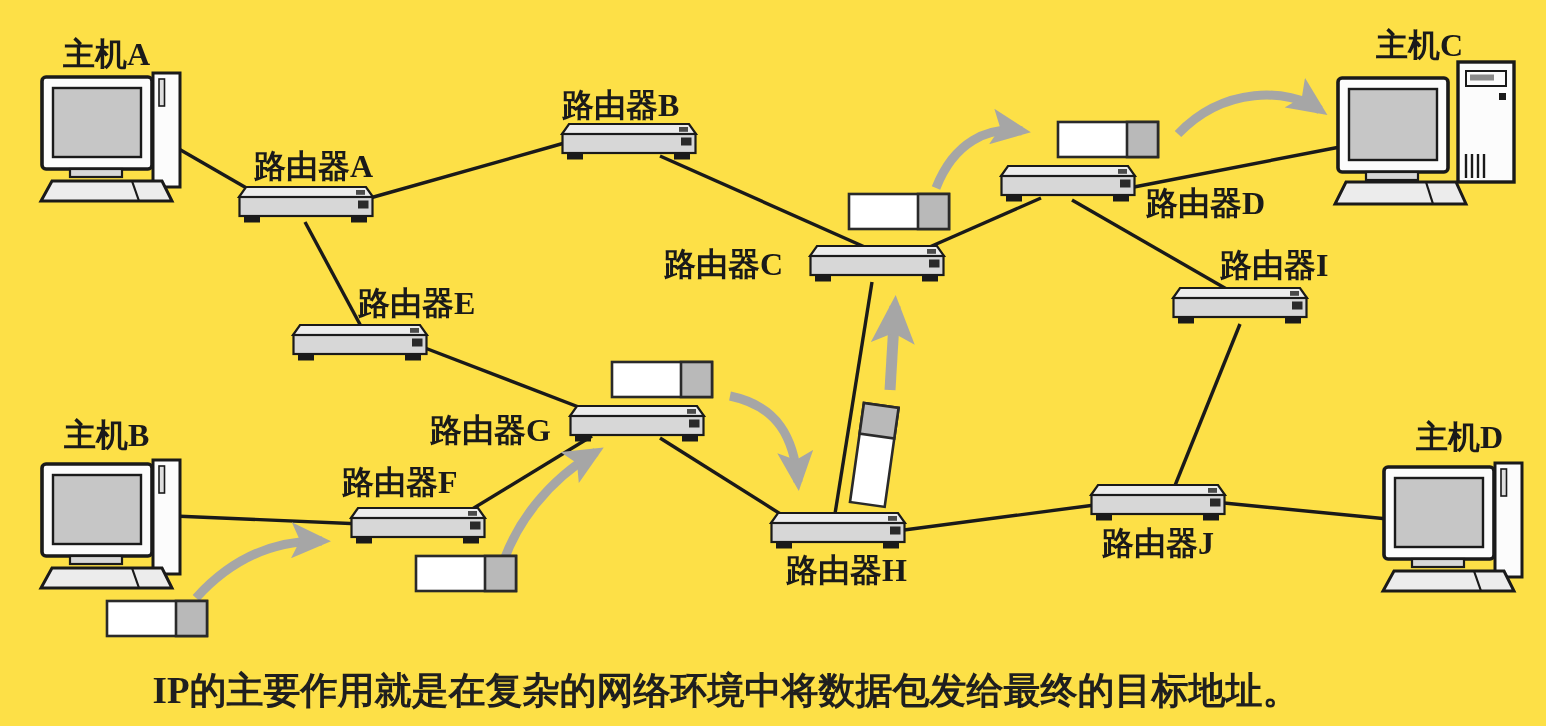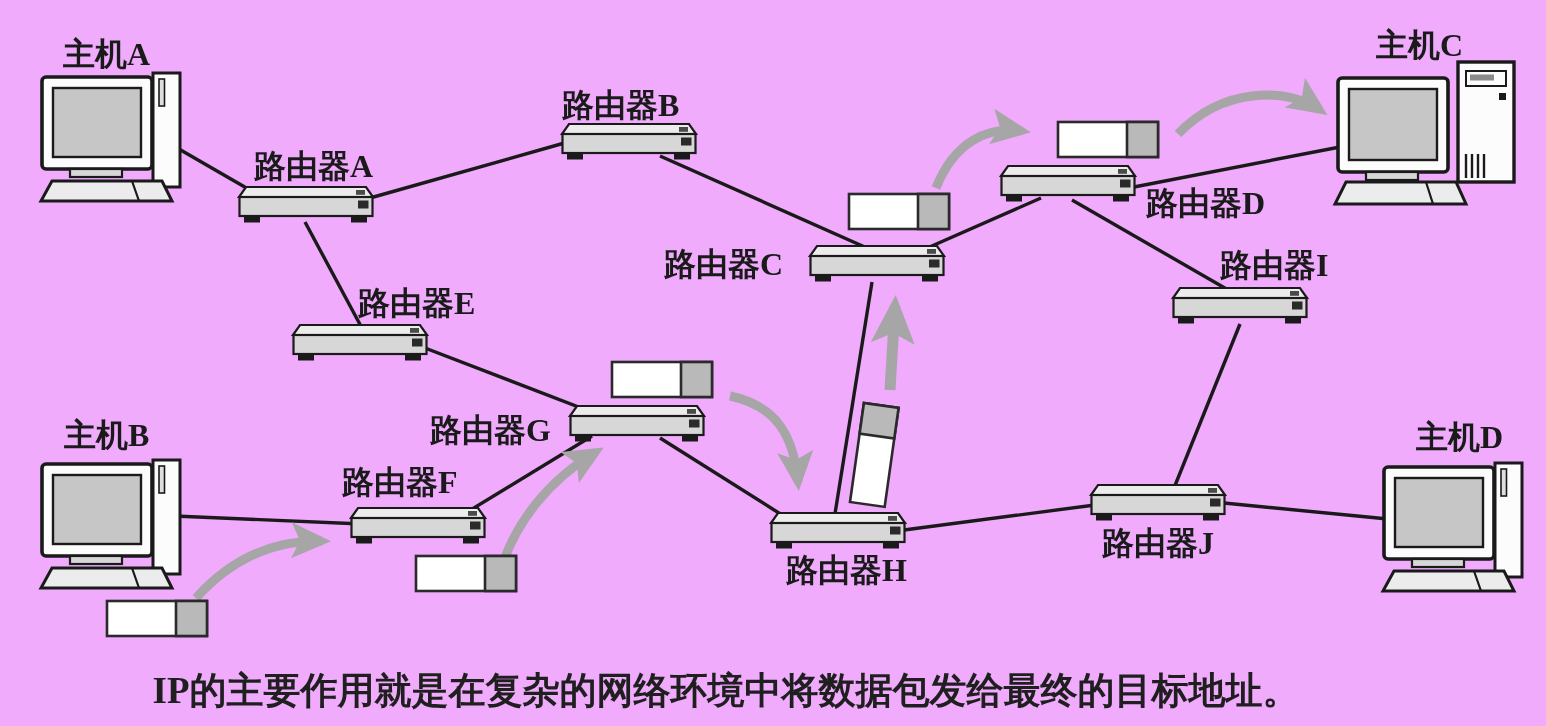--- a/index.html
+++ b/index.html
@@ -1,20 +1,20 @@
 <!DOCTYPE html>
 <html><head>
 <meta charset="utf-8">
 <style>
   html, body { margin: 0; padding: 0; background: #ffffff; }
   .stage {
     position: relative;
     width: 1546px;
     height: 726px;
-    background: #f0abfc;
+    background: #fde047;
     font-family: "Liberation Serif", serif;
     overflow: hidden;
   }
   svg { display: block; }
   text.node-label {
     font-family: "Liberation Serif", serif;
     font-size: 32px;
     font-weight: bold;
     fill: #1a1a1a;
   }

